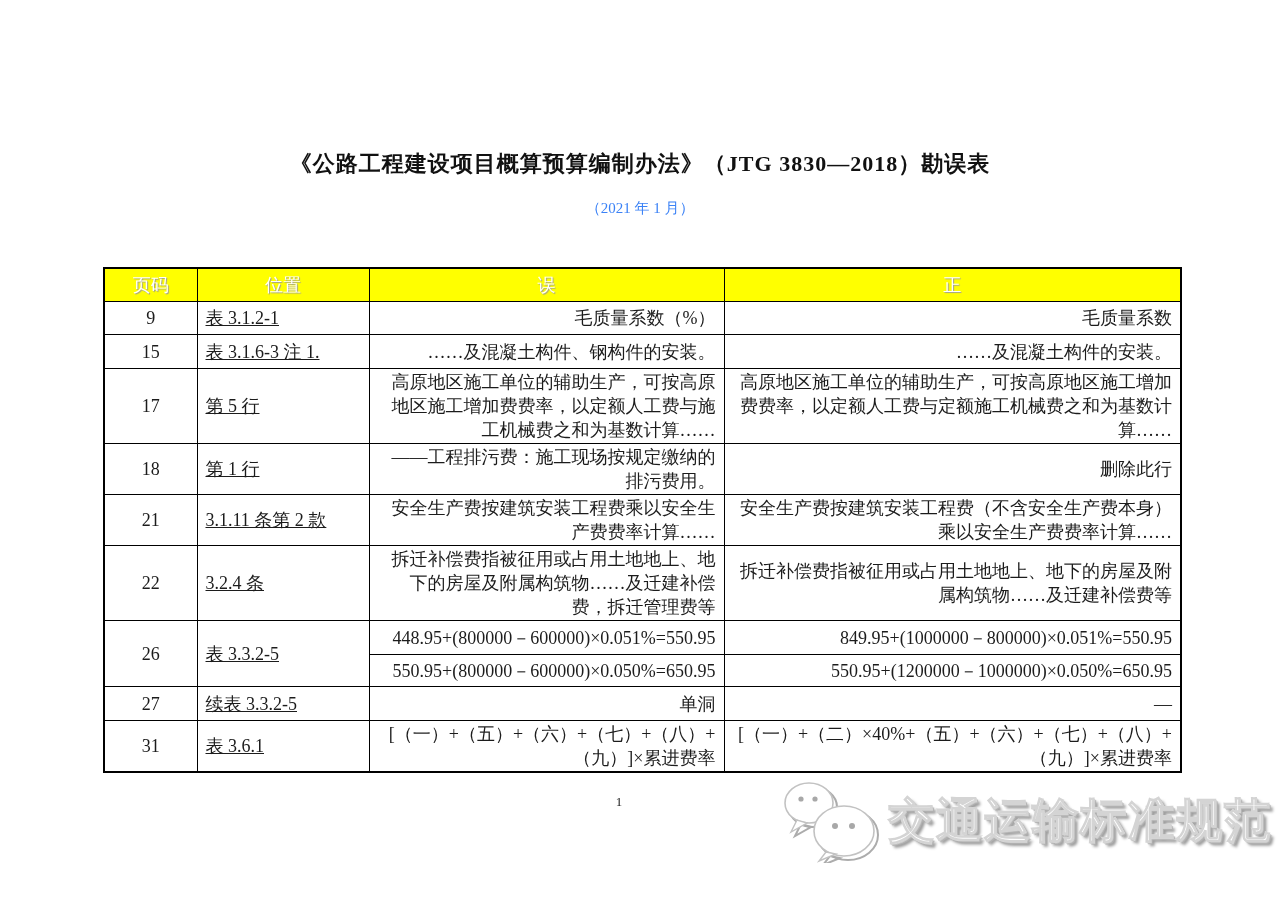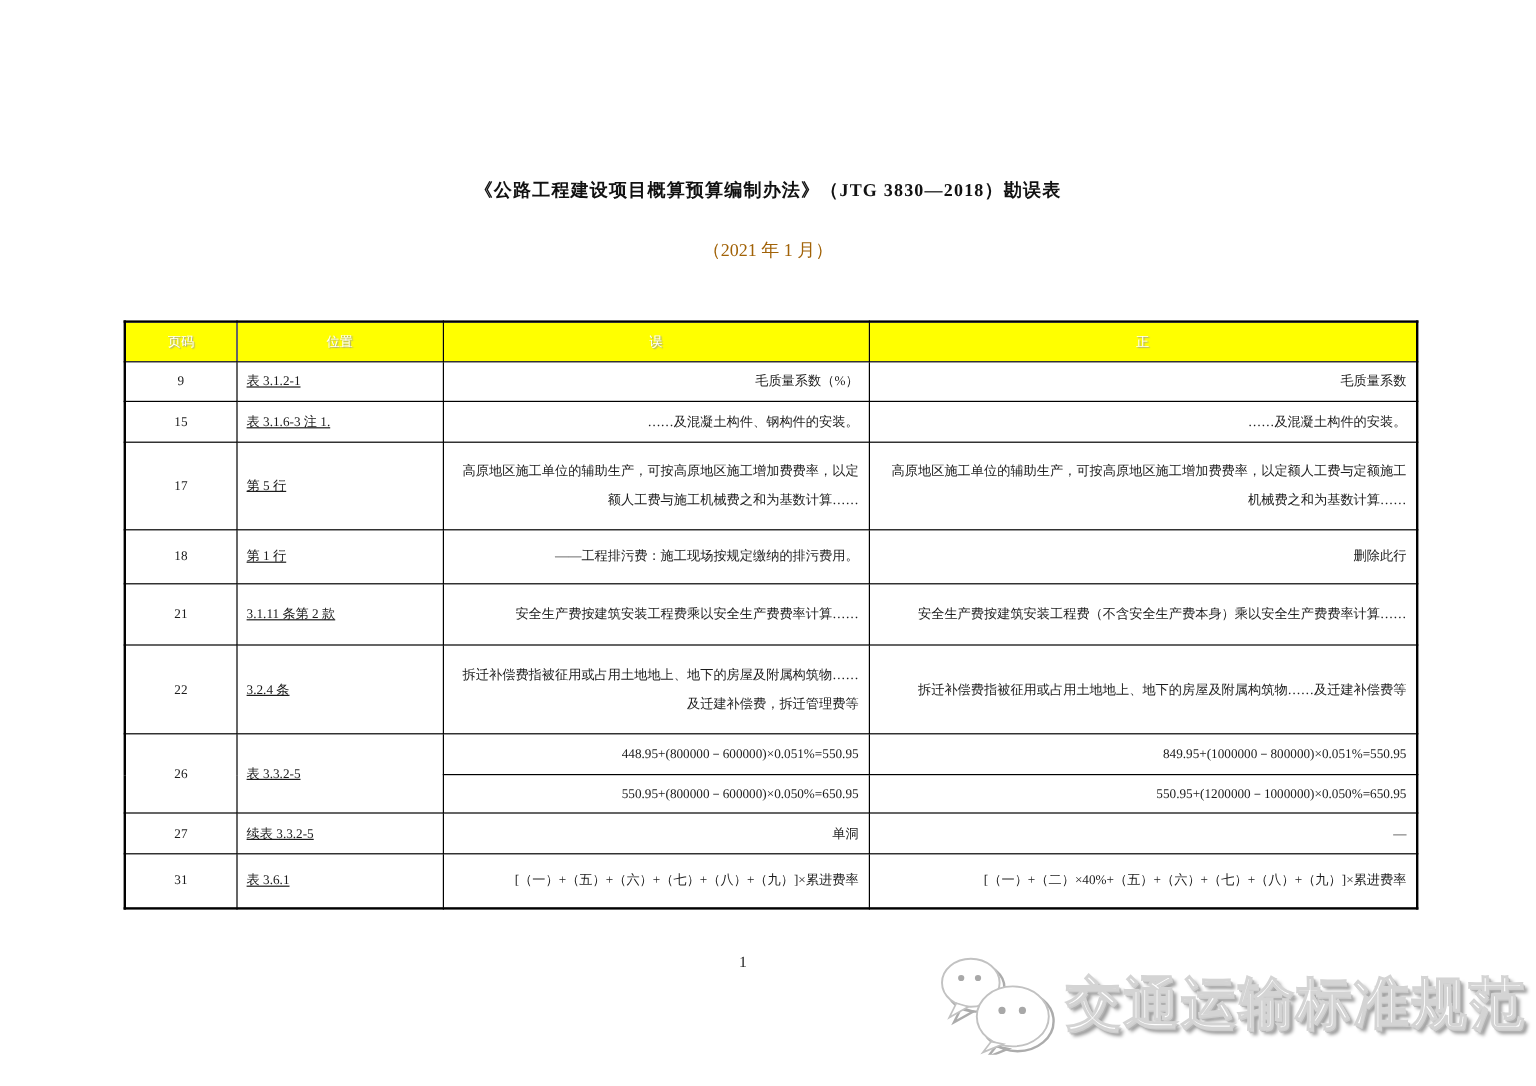--- a/index.html
+++ b/index.html
@@ -2,48 +2,48 @@
 <html><head>
 <meta charset="utf-8">
 <style>
   html,body{margin:0;padding:0;background:#ffffff;}
   .page{
     position:relative;width:1280px;height:905px;background:#ffffff;overflow:hidden;
     font-family:"Liberation Serif","DejaVu Serif",serif;color:#1c1c1c;
   }
   .doc-title{
     position:absolute;top:149px;left:0;width:1280px;margin:0;
-    text-align:center;font-size:15px;font-weight:bold;letter-spacing:1px;color:#111;
+    text-align:center;font-size:22px;font-weight:bold;letter-spacing:1px;color:#111;
   }
   .doc-subtitle{
     position:absolute;top:199px;left:0;width:1280px;
-    text-align:center;font-size:15px;color:#a16207;
+    text-align:center;font-size:15px;color:#3b82f6;
   }
   table.errata{
     position:absolute;top:267px;left:103px;width:1077px;
     border-collapse:collapse;table-layout:fixed;
     border:2px solid #000;
   }
   table.errata th,table.errata td{
     border:1px solid #000;vertical-align:middle;
-    font-size:11px;line-height:24px;overflow:hidden;margin-top:40px;
+    font-size:18px;line-height:24px;overflow:hidden;margin-top:40px;
   }
   th.hdr{
     background:#ffff00;color:#ffffff;font-weight:500;font-size:17px;
     text-align:center;text-shadow:1px 1px 1px #9a9a9a;height:30px;
   }
   td.c-page{text-align:center;font-size:16px;padding:0 2px;}
   td.c-loc{text-align:left;padding:1px 4px 1px 8px;text-decoration:underline;}
   td.c-text{text-align:right;padding:1px 8px 1px 9px;}
   .pageno{
     position:absolute;top:794px;left:0;width:1238px;text-align:center;
     font-size:13px;color:#222;
   }
   .watermark{
-    position:absolute;top:800px;right:8px;height:74px;
+    position:absolute;top:784px;right:8px;height:74px;
     display:flex;align-items:center;gap:6px;
   }
   .watermark .wm-text{
     font-family:"Liberation Sans","DejaVu Sans",sans-serif;
     font-size:46px;font-weight:bold;letter-spacing:2px;color:#ffffff;
     -webkit-text-stroke:1px #d4d4d4;
     text-shadow:1px 1px 0 #cdcdcd,2px 2px 1px #b2b2b2,4px 4px 3px #9b9b9b;
     white-space:nowrap;
   }
 </style>

